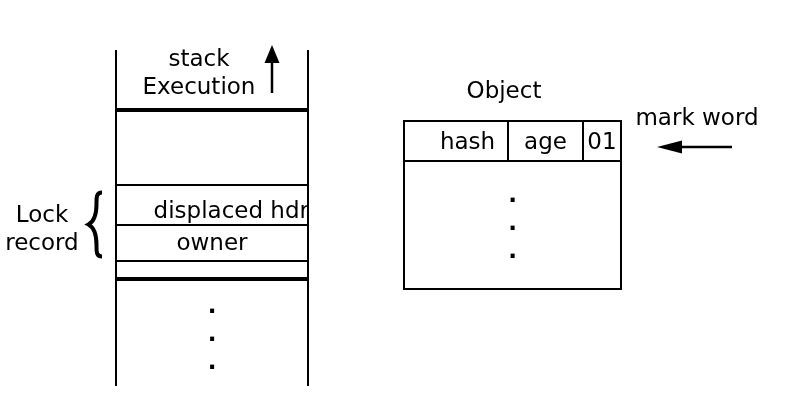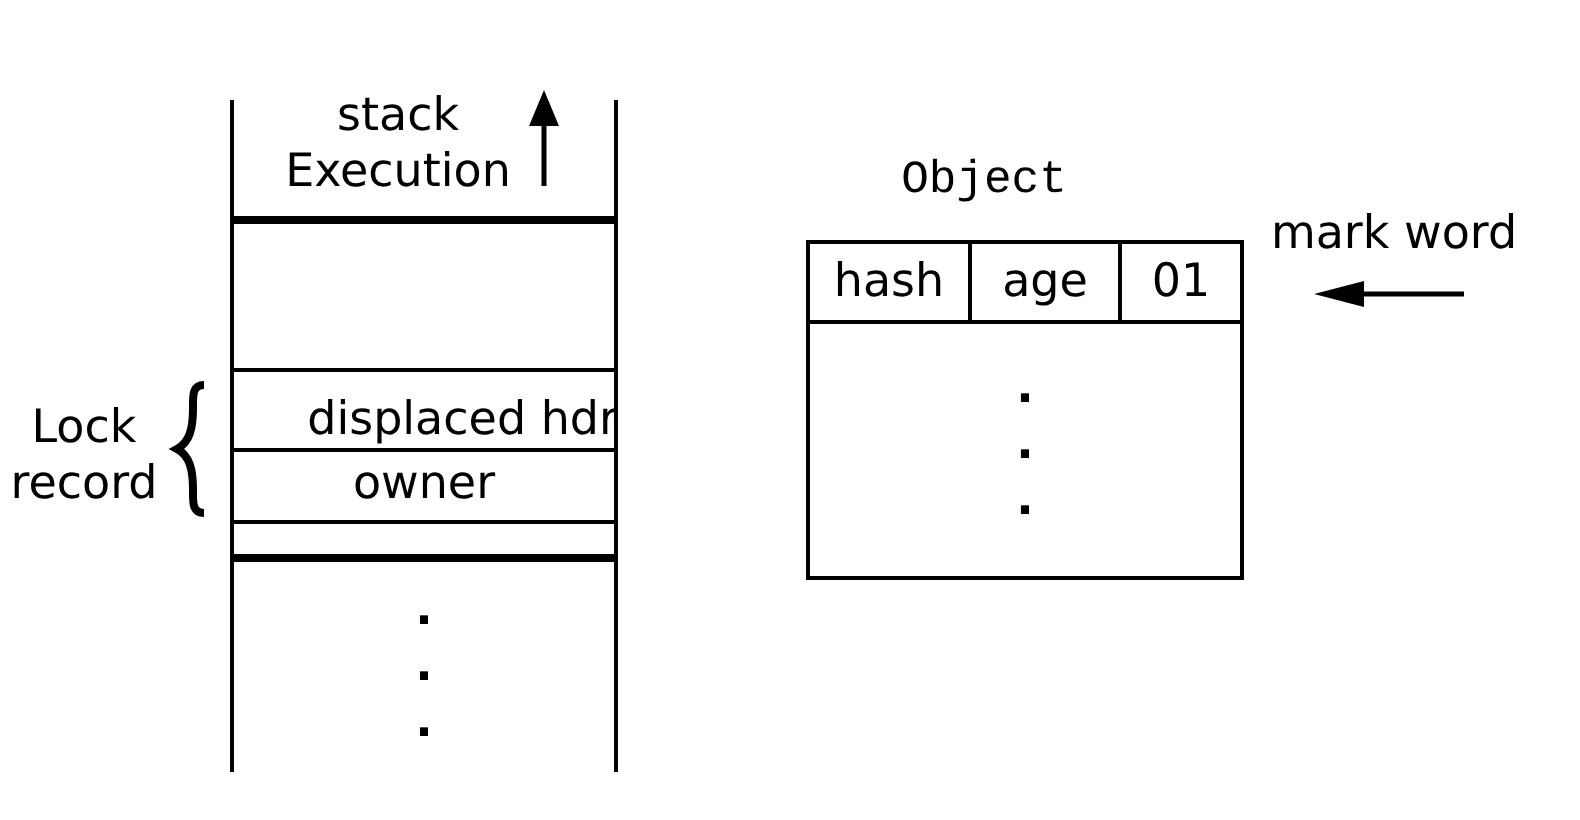--- a/index.html
+++ b/index.html
@@ -24,21 +24,21 @@
   .obj-box {
     position:absolute; left:403px; top:120px; width:219px; height:170px;
     border:2px solid var(--ink);
   }
   .obj-header { display:flex; height:40px; border-bottom:2px solid var(--ink); }
   .obj-cell {
     display:flex; align-items:center; justify-content:center;
     font-size:23px; border-right:2px solid var(--ink);
   }
   .obj-cell:last-child { border-right:none; }
-  .cell-hash { width:81px; }
+  .cell-hash { width:81px;margin-left:23px; }
   .cell-age  { width:75px; }
   .cell-bits { flex:1; }
   svg { display:block; }
 </style>
 </head>
 <body>
 
 <div class="canvas">
 
   <div class="vline" style="left:115px; top:50px; height:336px;"></div>
@@ -82,21 +82,21 @@
   <div class="abs txt center" style="left:2px; top:200px; width:80px;">
     <div>Lock</div>
     <div>record</div>
   </div>
 
   <svg class="abs" style="left:84px; top:190px;" width="21" height="69" viewBox="0 0 21 69">
     <path d="M 18 2.5 C 12 2.5, 12.5 8, 12.5 14 C 12.5 24, 11 31, 4.5 34.5
              C 11 38, 12.5 45, 12.5 55 C 12.5 61, 12 66.5, 18 66.5" fill="none" stroke="var(--ink)" stroke-width="4"></path>
   </svg>
 
-  <div class="abs txt center" style="left:403px; top:76px; width:178px;font-family:Liberation Mono, monospace;">Object</div>
+  <div class="abs txt center" style="left:415px; top:76px; width:178px;">Object</div>
 
   <div class="obj-box">
     <div class="obj-header">
       <div class="obj-cell cell-hash">hash</div>
       <div class="obj-cell cell-age">age</div>
       <div class="obj-cell cell-bits">01</div>
     </div>
   </div>
 
   <div class="abs dots center" style="left:405px; top:180px; width:215px;">

